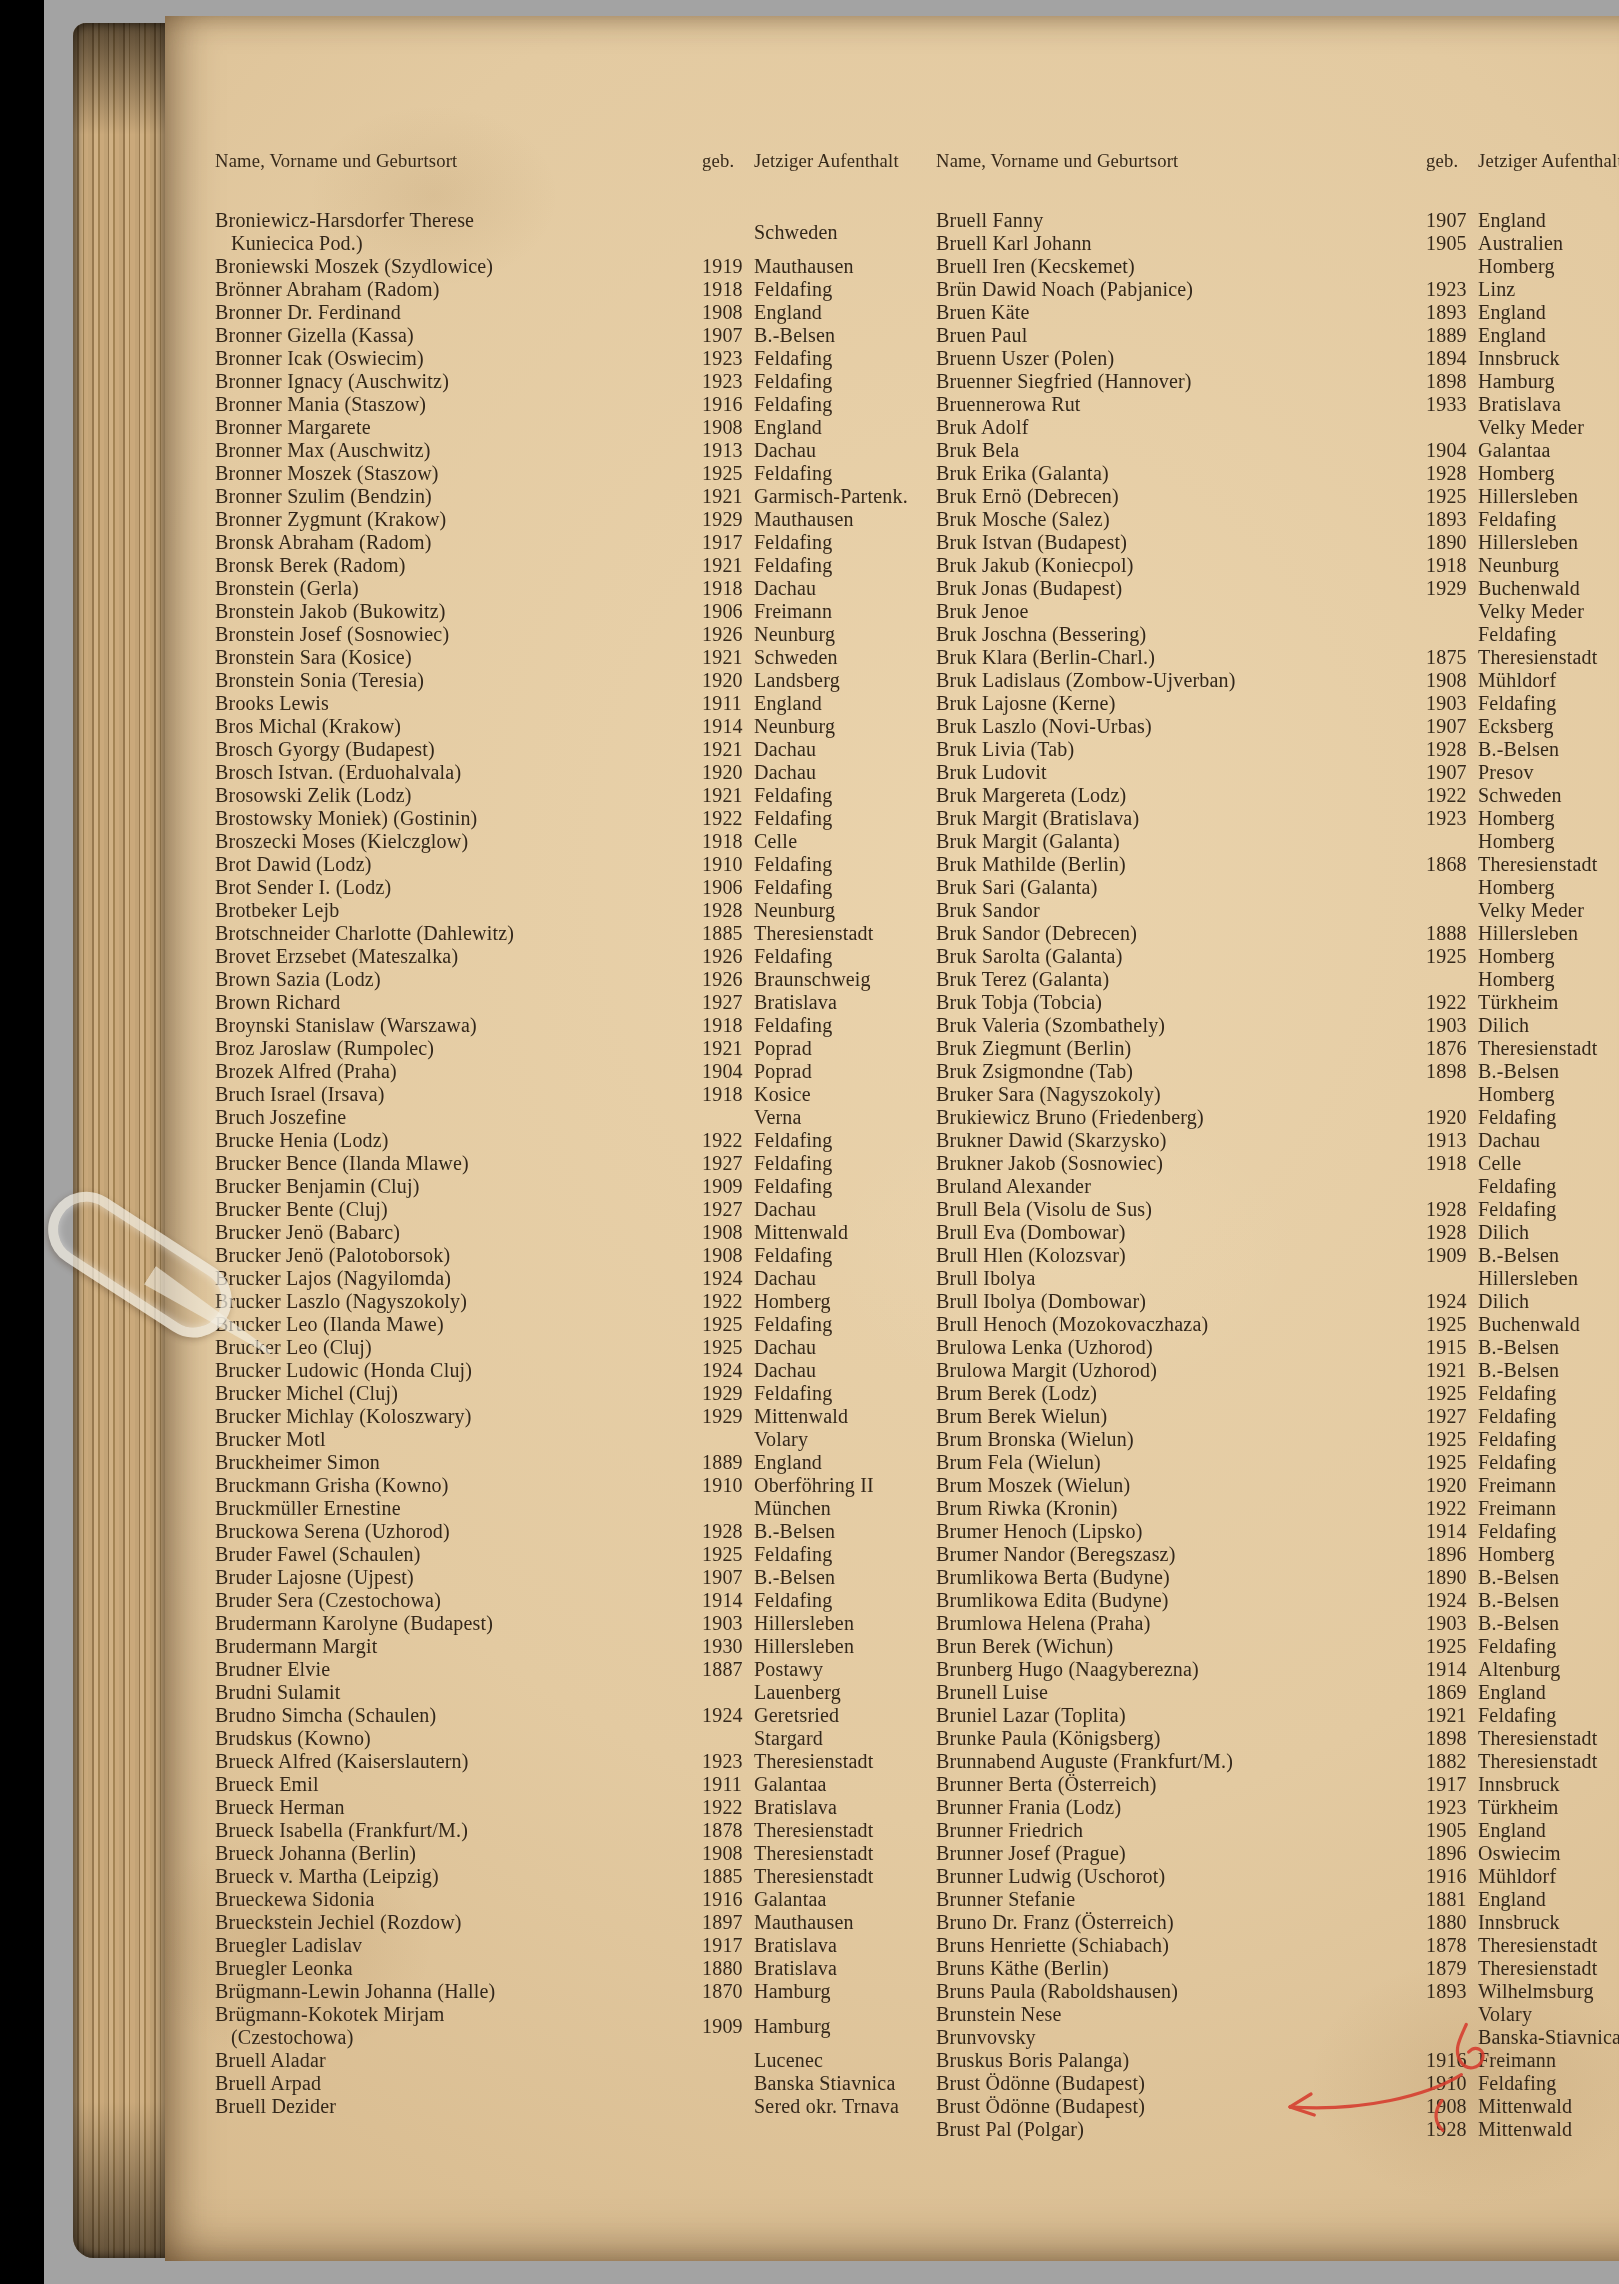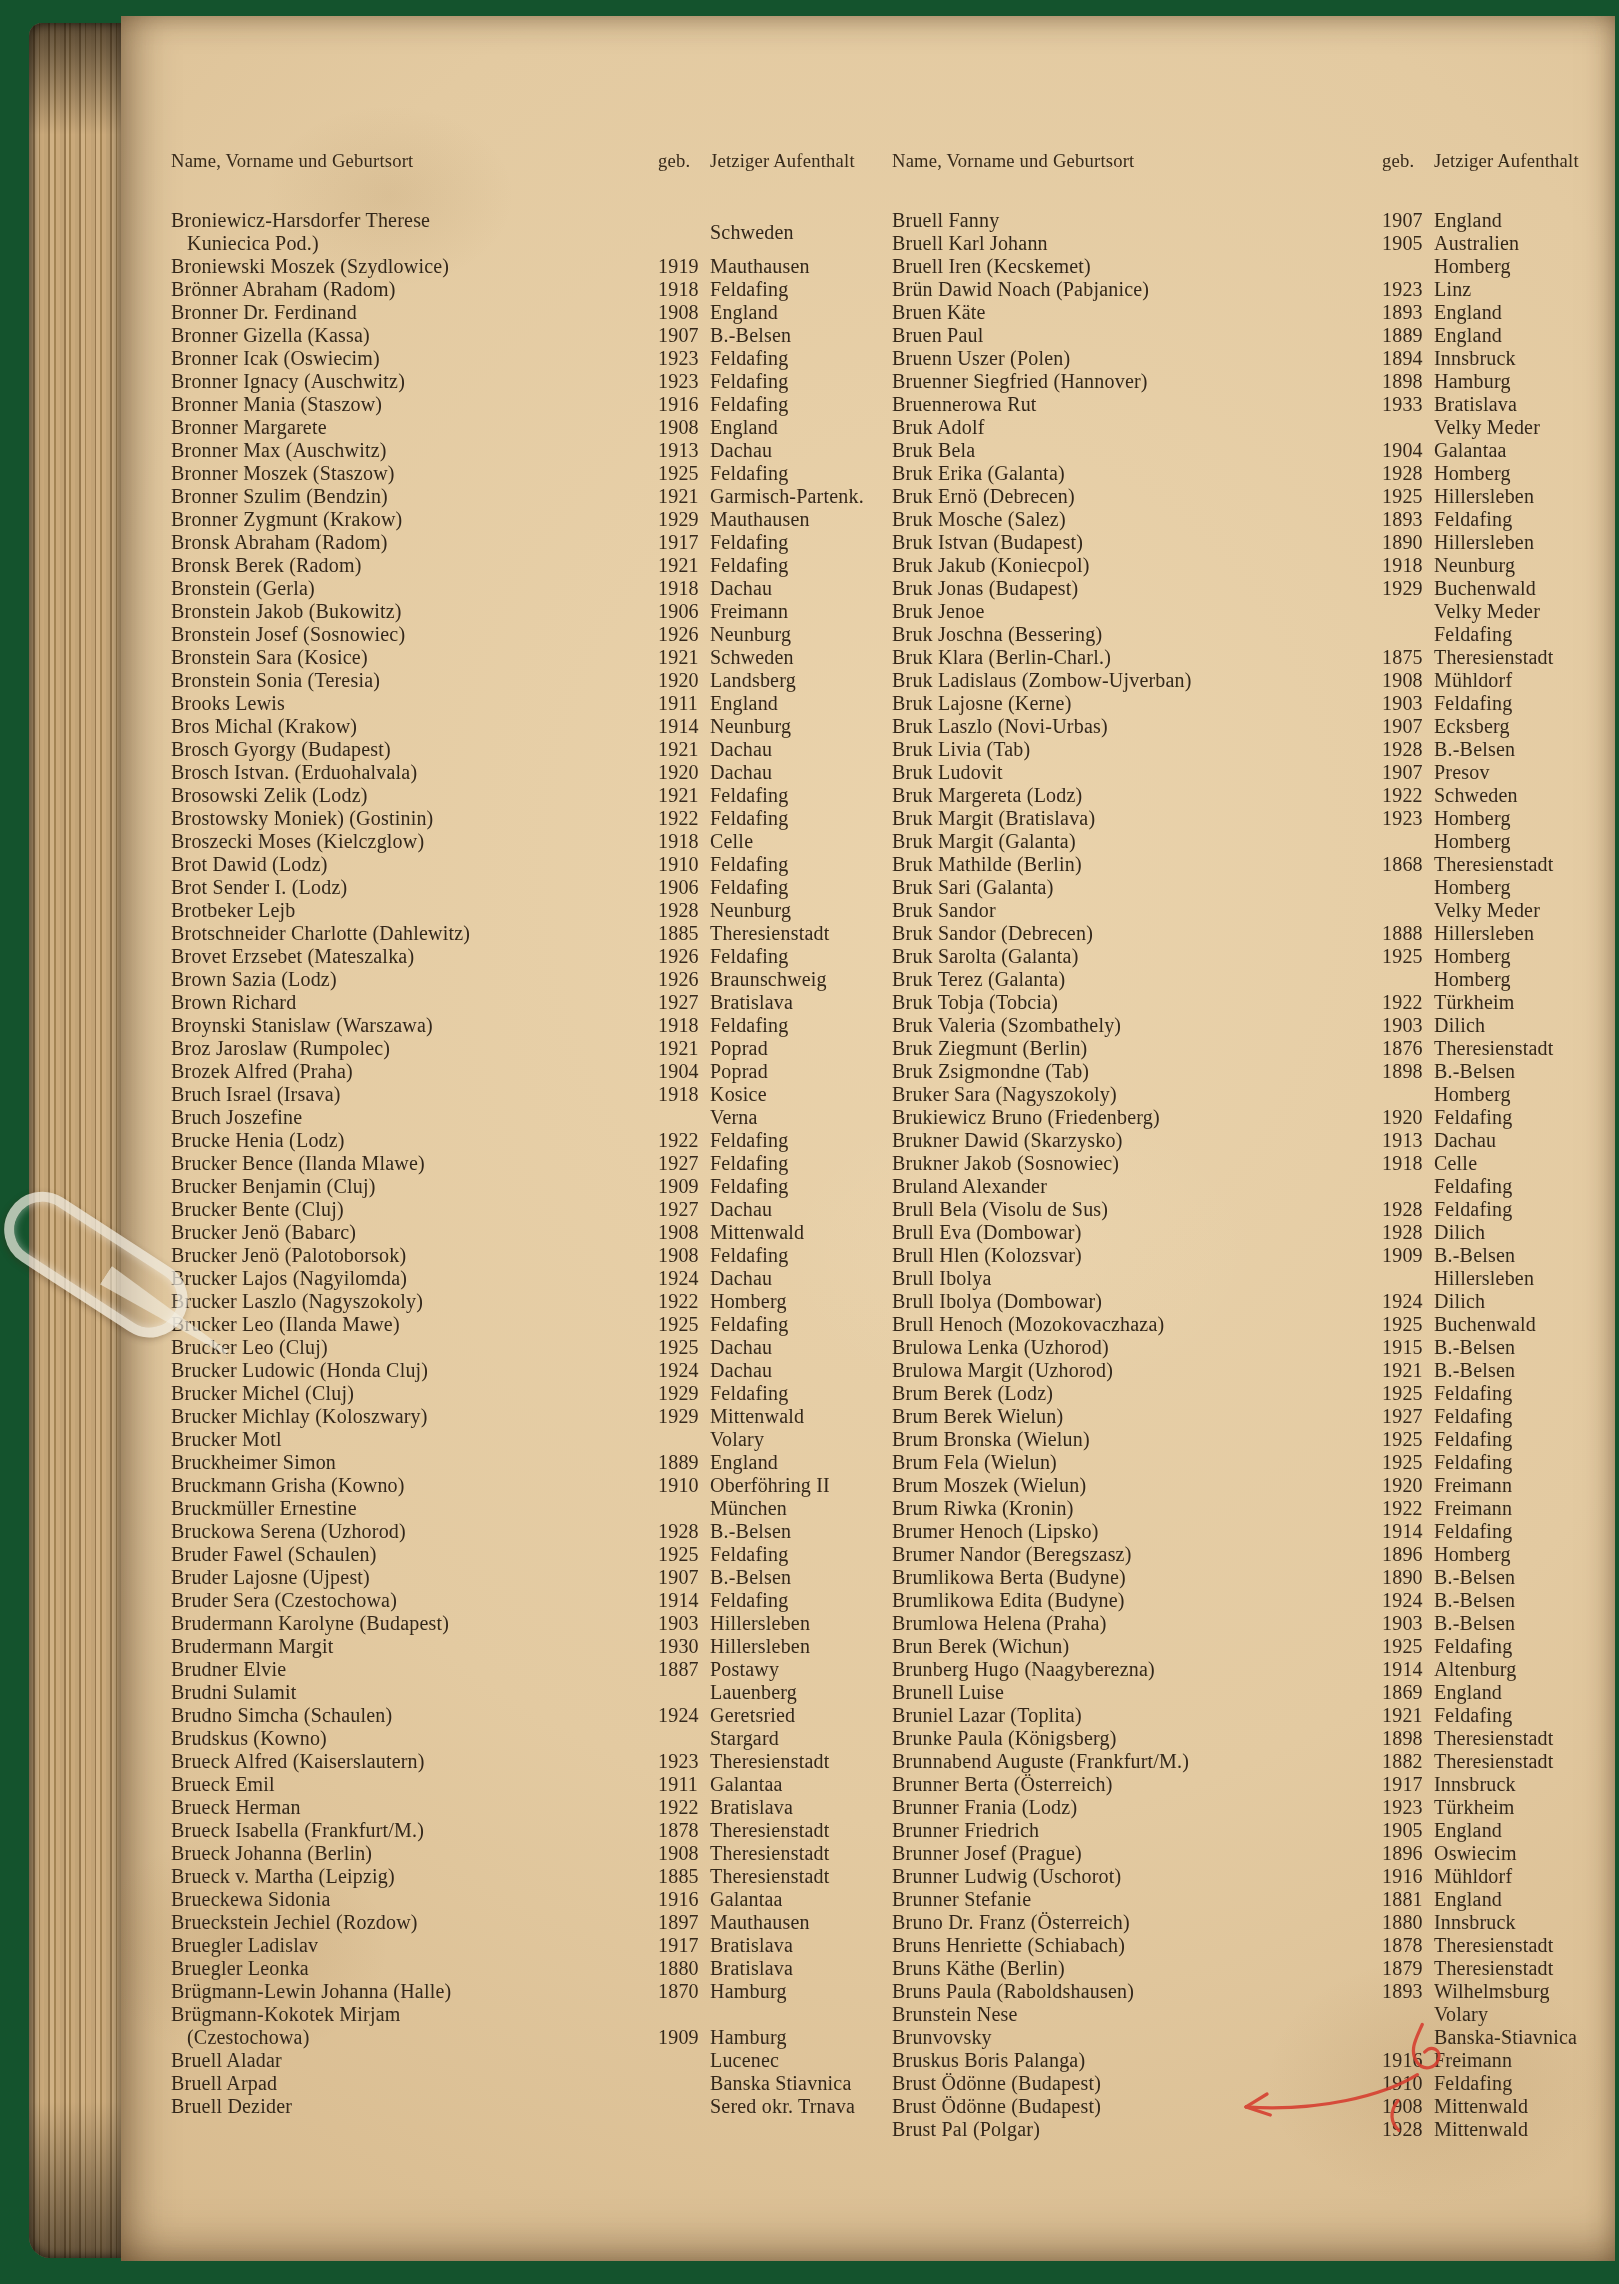--- a/index.html
+++ b/index.html
@@ -1,19 +1,19 @@
 <!DOCTYPE html>
 <html style="font-size:13px"><head>
 <meta charset="utf-8">
 <style>
   * { margin:0; padding:0; box-sizing:border-box; }
   html,body { width:1620px; height:2284px; background:#000; }
   body { position:relative; font-family:"Liberation Serif","DejaVu Serif",serif; }
 
-  .scene { position:absolute; inset:0; background:#14532d; overflow:hidden; }
+  .scene { position:absolute; inset:0; background:#a3a3a3; overflow:hidden;margin-left:44px; }
 
   
   .edge-stack {
     position:absolute; left:29px; top:23px; width:96px; height:2235px;
     border-radius:13px 0 0 21px;
     background: repeating-linear-gradient(90deg,
       #c2a376 0 4px, #96784e 4px 5.7px, #d0b184 5.7px 9.7px, #a38454 9.7px 11.3px, #caa97b 11.3px 15.4px);
     box-shadow: inset -8px 0 11.3px rgba(0,0,0,.4), inset 4.9px 0 8px rgba(0,0,0,.45);
   }
   .edge-stack::before {
@@ -47,21 +47,21 @@
     font-size:18.6px; line-height:23px; color:#372a1b; letter-spacing:0.2px;
   }
   .col-header.left { left:50px; width:713px; }
   .col-header.right { left:771px; width:716px; }
 
   .col { position:absolute; top:193px; font-size:20px; color:#33271a; letter-spacing:0.2px; }
   .col.left { left:50px; width:713px; }
   .col.right { left:771px; width:716px; }
 
   .row { display:flex; align-items:center; min-height:23px; line-height:23px; }
-  .row.va-top { align-items:flex-end; }
+  .row.va-top { align-items:center; }
   .cell { display:block; }
   .cell.name { flex:1 1 auto; min-width:0; }
   .cell.geb { width:52px; flex:none; }
   .cell.loc { width:174px; flex:none; }
   .line2 { padding-left:16px; }
 
   
   .clip { position:absolute; left:-37px; top:1184px; width:275px; height:259px;
           transform:rotate(33deg); z-index:6; pointer-events:none; }
   .clip-loop {

